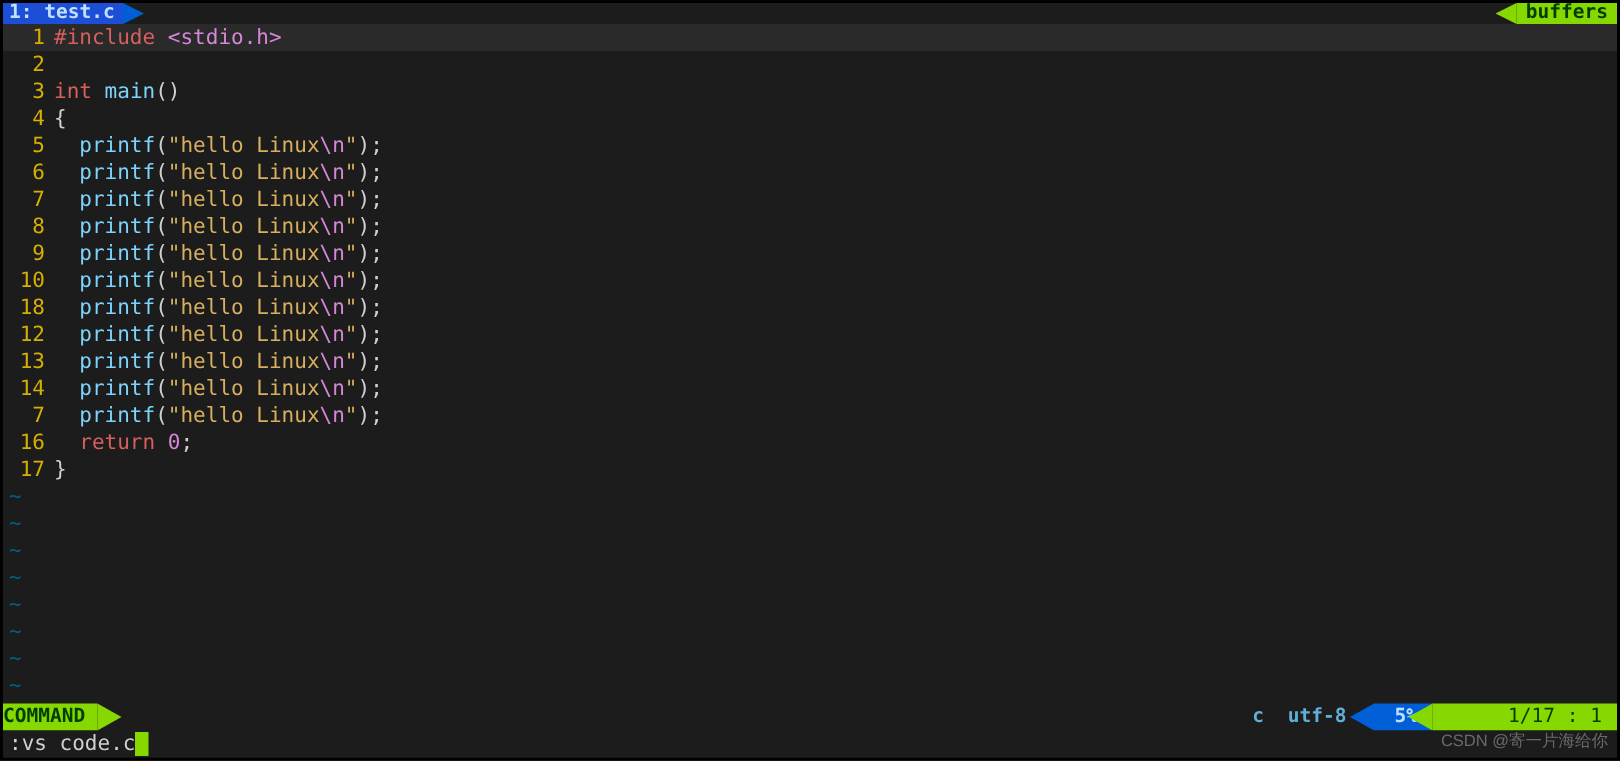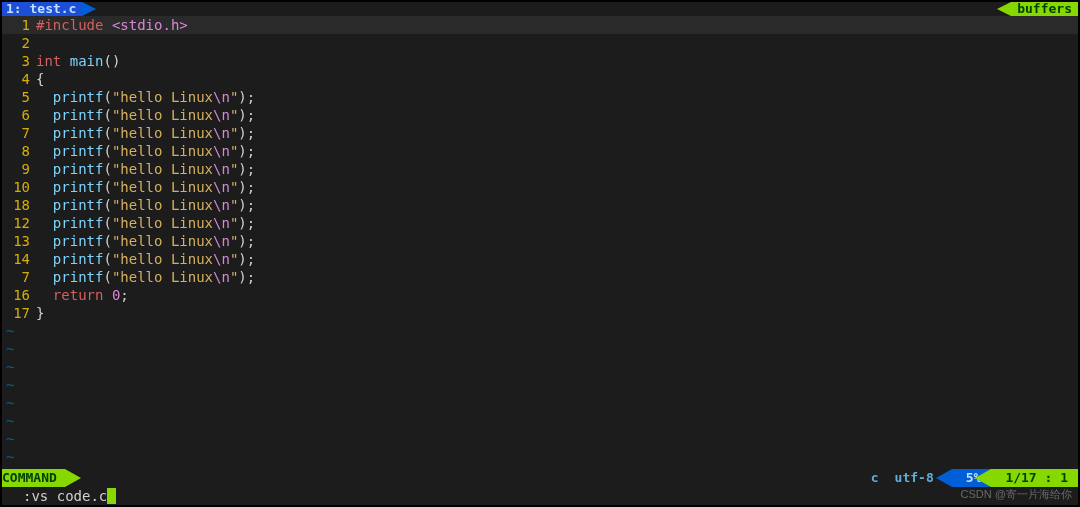--- a/index.html
+++ b/index.html
@@ -170,34 +170,33 @@
     padding-right: 10px;
   }
   .seg-pos::before {
     content: "";
     position: absolute;
     left: -16px; top: 0;
     border-top: 9px solid transparent;
     border-bottom: 9px solid transparent;
     border-right: 16px solid #87d700;
   }
-  .seg-pos .cur { color: #003f00; font-weight: bold; }
+  .seg-pos .cur { color: #003f00; font-weight: normal; margin-left: 36px; }
 
   
   .cmdline {
     position: absolute;
     bottom: 0; left: 0; right: 0;
     height: 18px;
     background: #1c1c1c;
     color: #d0d0d0;
     display: flex;
     align-items: center;
     padding-left: 4px;
     white-space: pre;
-    margin-left: 17px;
   }
   .cursor {
     display: inline-block;
     width: 9px;
     height: 16px;
     background: #87d700;
     margin-left: 0px;
   }
   .watermark {
     position: absolute;

